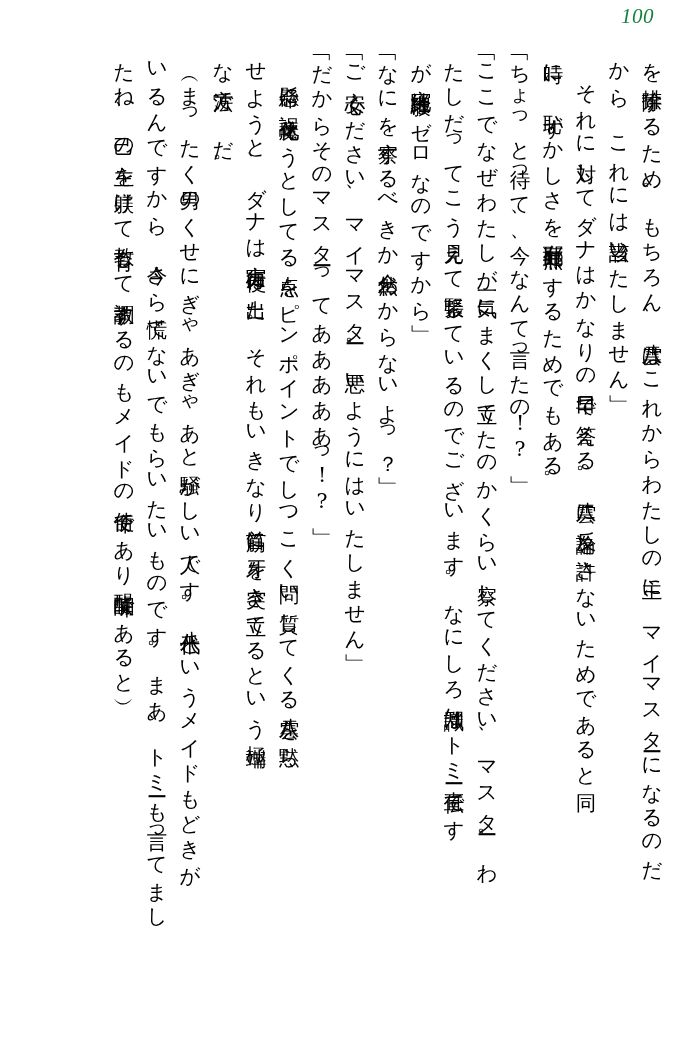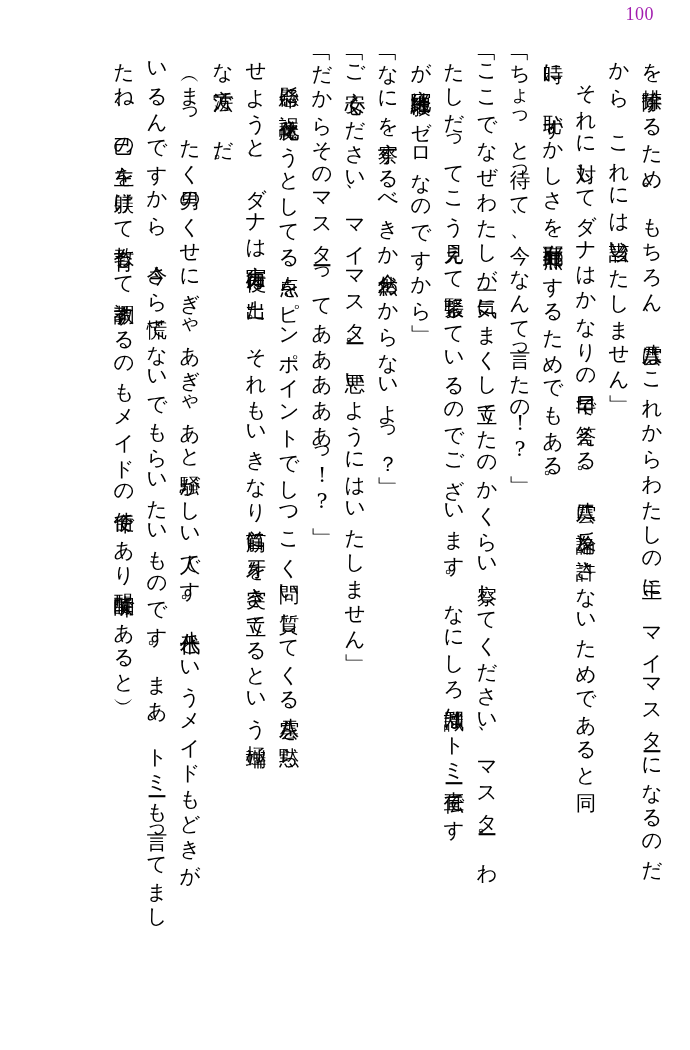--- a/index.html
+++ b/index.html
@@ -20,23 +20,24 @@
     width: 690px;
     height: 1050px;
     box-sizing: border-box;
     background: #fff;
   }
   .page-number {
     position: absolute;
     top: 4px;
     right: 36px;
     font-family: "Liberation Serif", "DejaVu Serif", serif;
-    font-size: 18px;
+    font-style: italic;
+    font-size: 21px;
     letter-spacing: 0.5px;
-    color: #a21caf;
+    color: #15803d;
   }
   .text-body {
     position: absolute;
     top: 48px;
     right: 28px;
     left: 28px;
     bottom: 30px;
     display: flex;
     flex-direction: row-reverse;
     align-items: flex-start;

